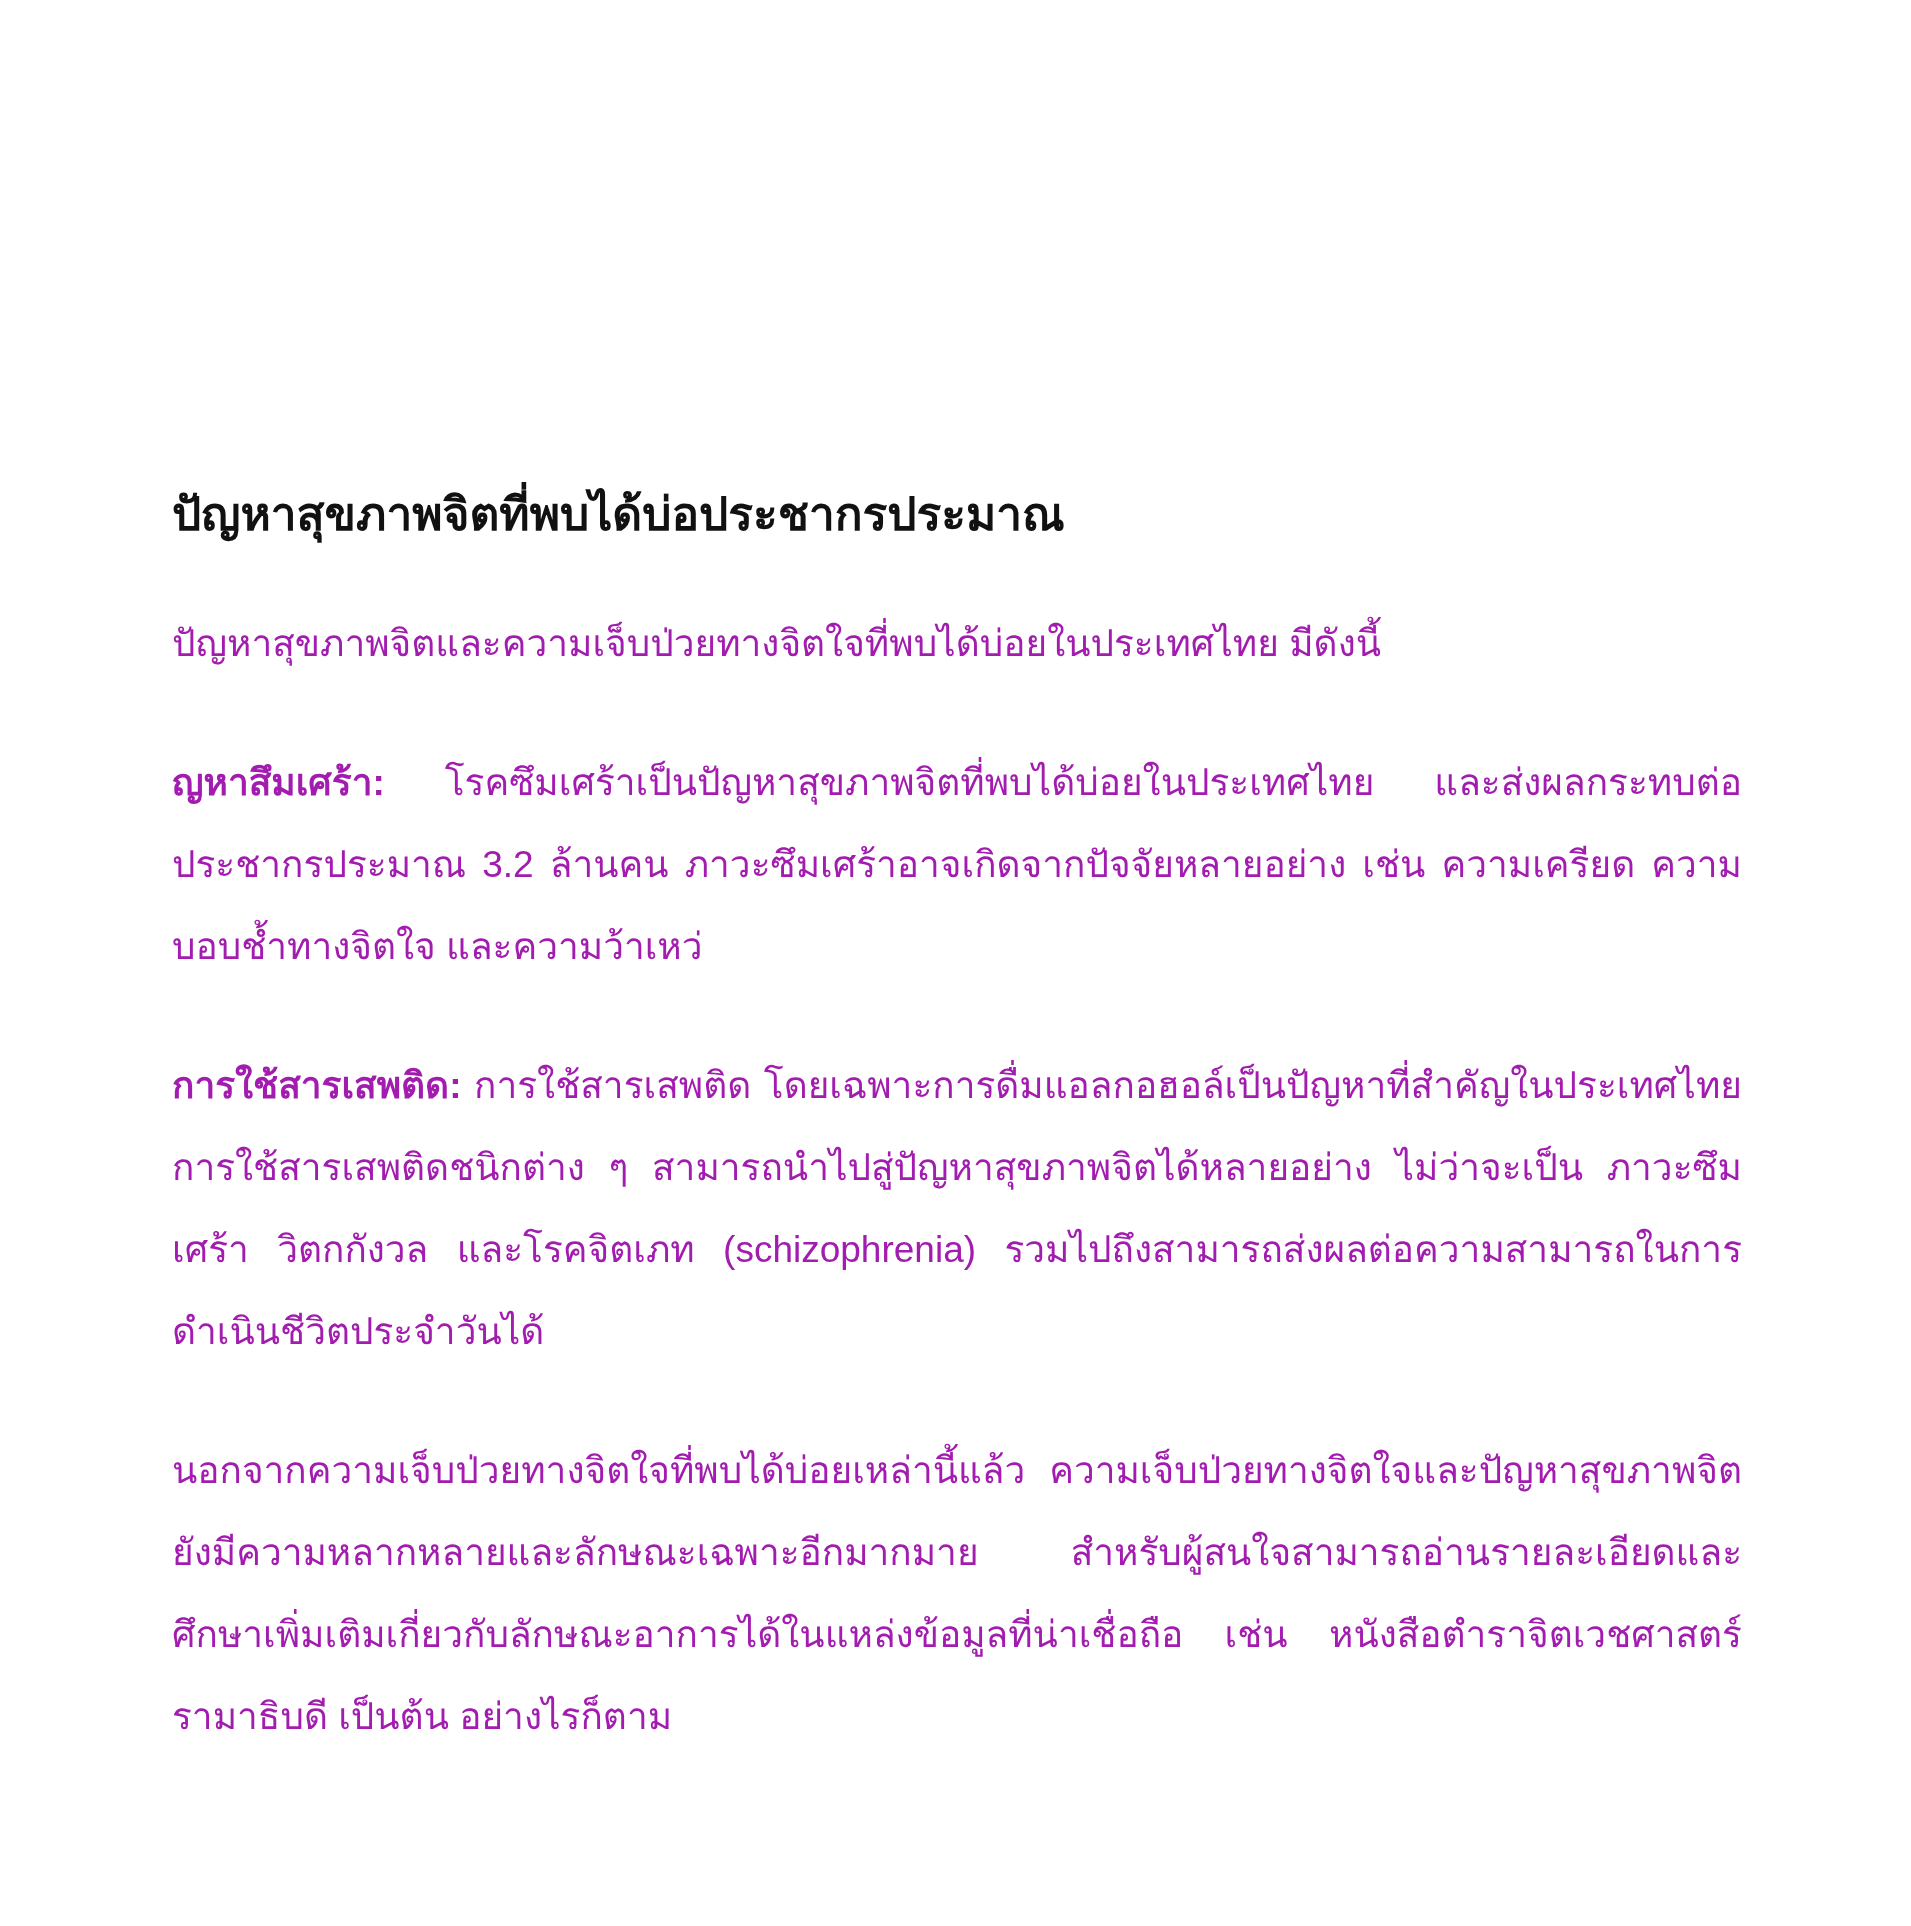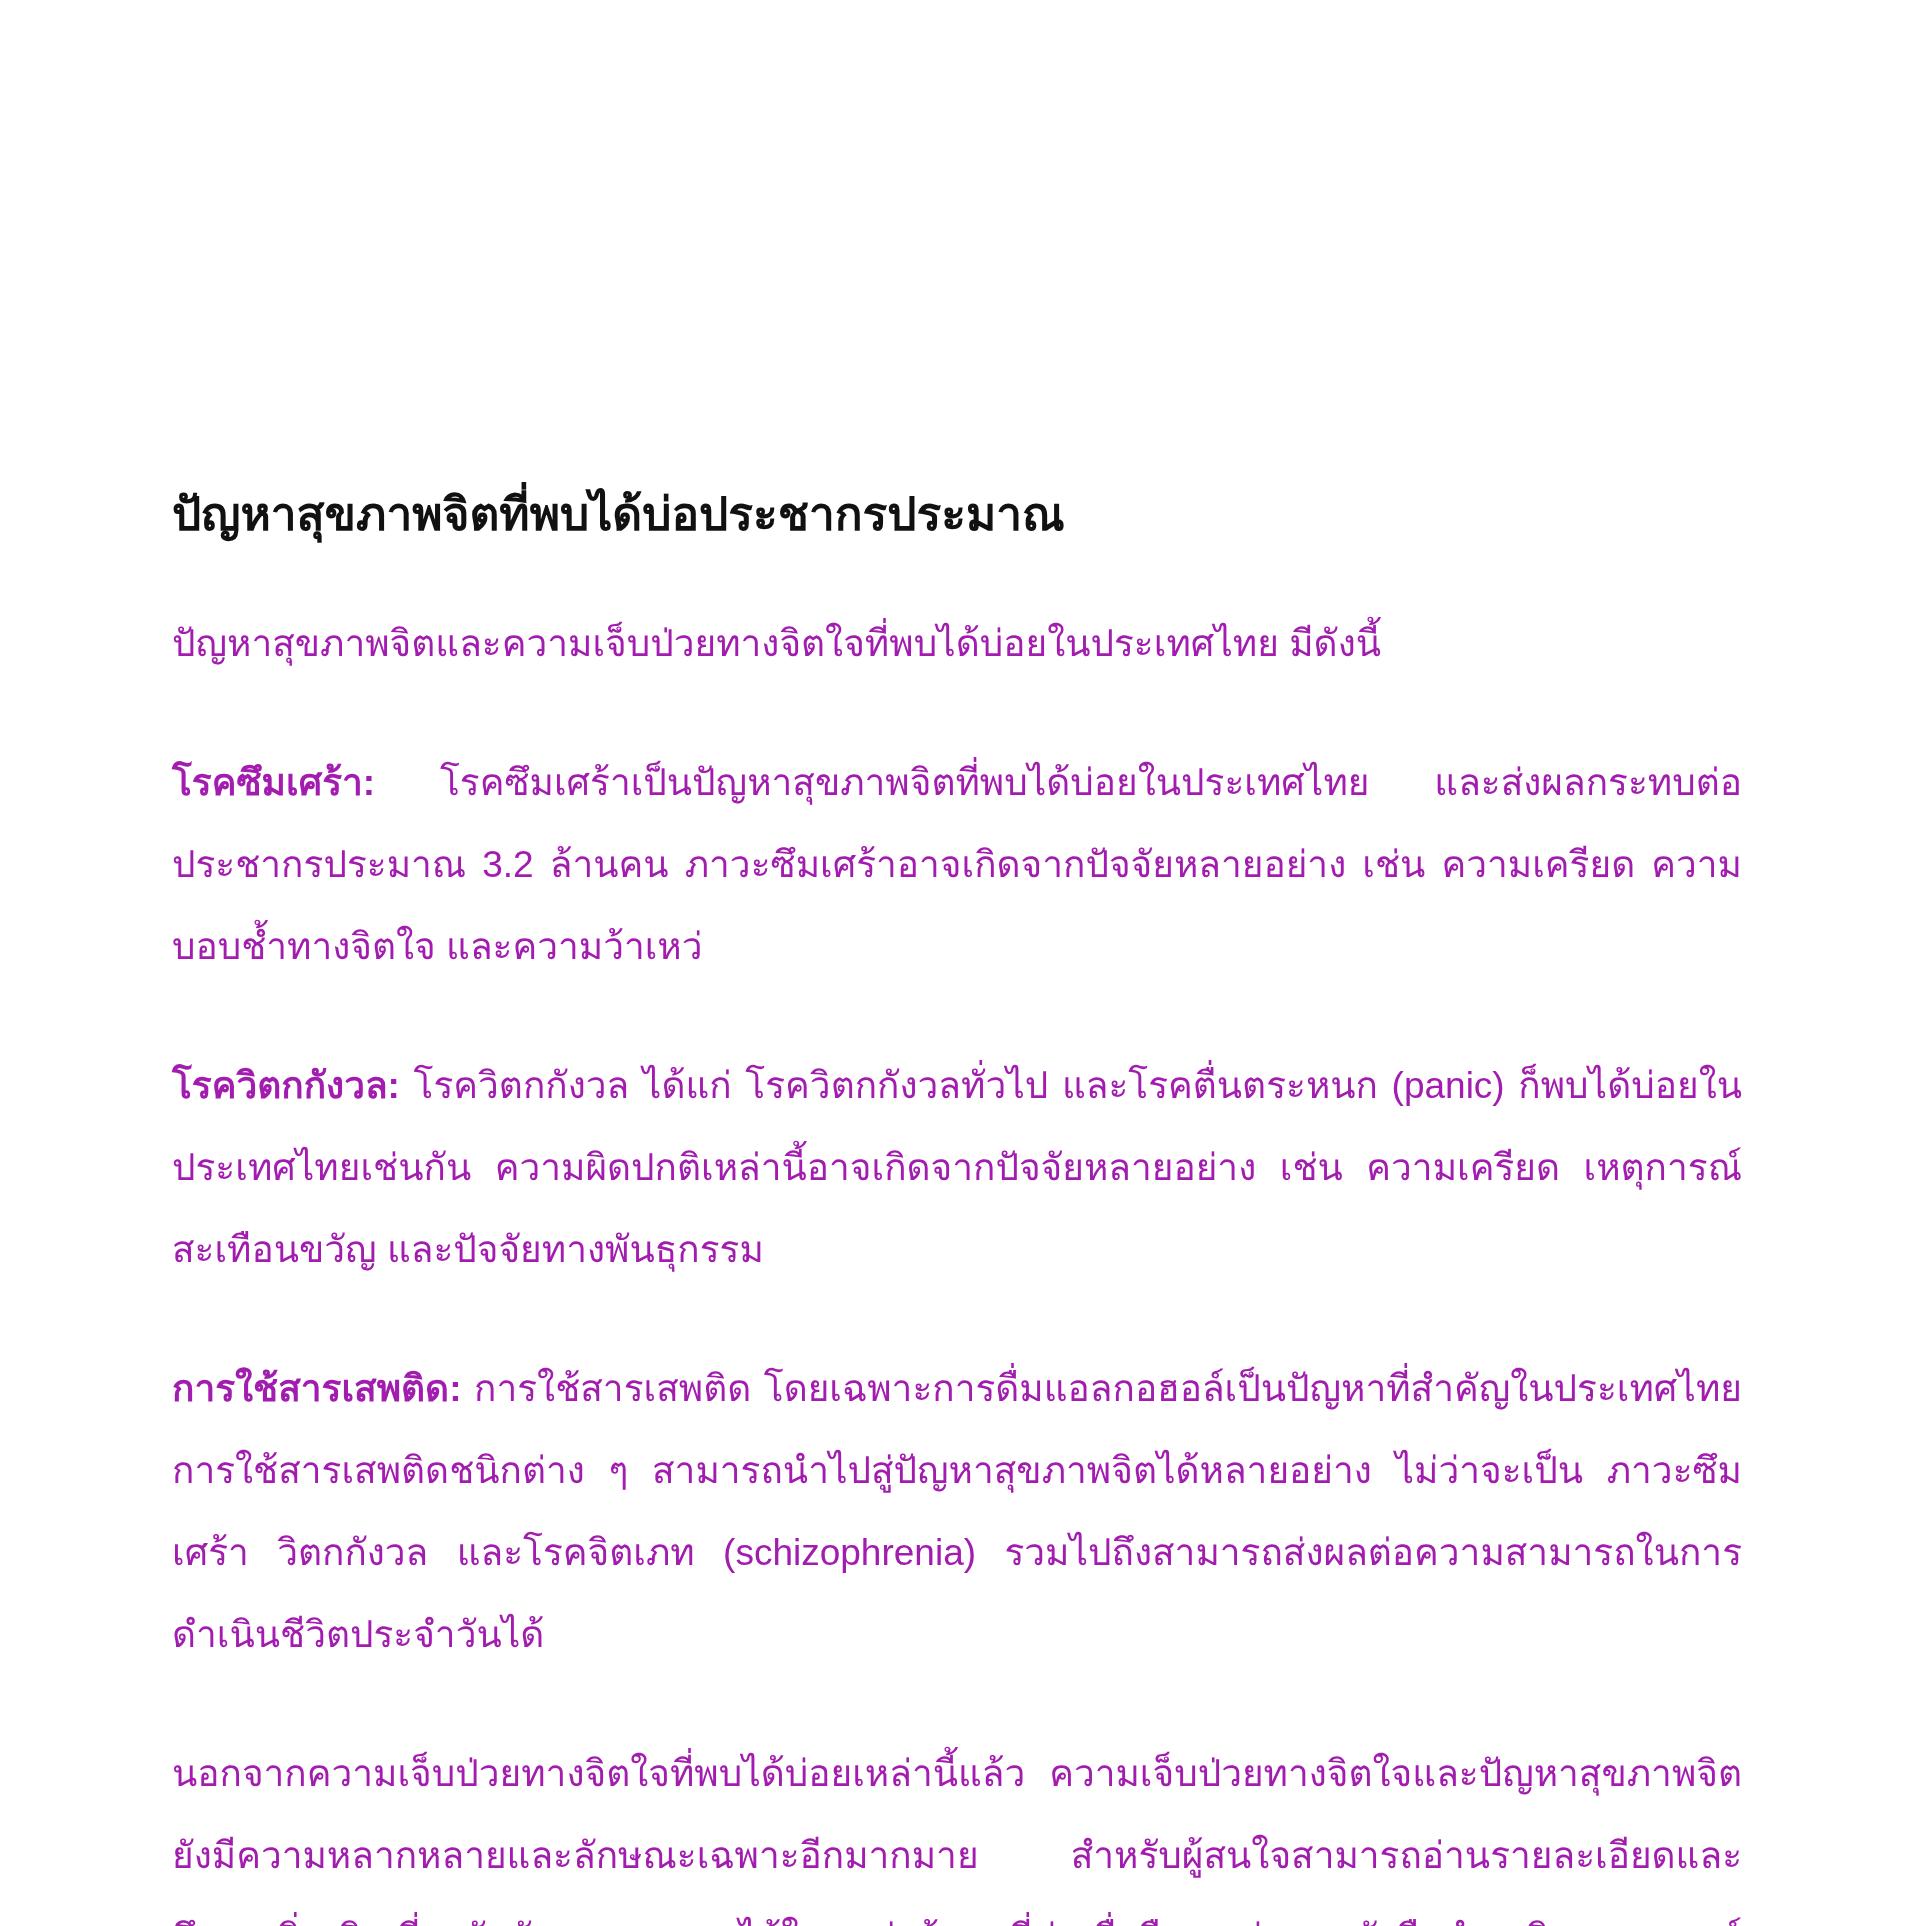--- a/index.html
+++ b/index.html
@@ -48,23 +48,22 @@
 </head>
 <body>
 
 <div class="page">
   <div class="content">
 
     <h1 class="doc-title">ปัญหาสุขภาพจิตที่พบได้บ่อประชากรประมาณ</h1>
 
     <p class="para">ปัญหาสุขภาพจิตและความเจ็บป่วยทางจิตใจที่พบได้บ่อยในประเทศไทย มีดังนี้</p>
 
-    <p class="para"><span class="lead">โรคซึมเศร้า:</span><span> โรคซึมเศร้าเป็นปัญหาสุขภาพจิตที่พบได้บ่อยในประเทศไทย และส่งผลกระทบต่อประชากรประมาณ 3.2 ล้านคน ภาวะซึมเศร้าอาจเกิดจากปัจจัยหลายอย่าง เช่น ความเครียด ความบอบช้ำทางจิตใจ และความว้าเหว่</span><span class="bold-tail"></span></p>
+    <p class="para"><span class="lead">ญหาสึมเศร้า:</span><span> โรคซึมเศร้าเป็นปัญหาสุขภาพจิตที่พบได้บ่อยในประเทศไทย และส่งผลกระทบต่อประชากรประมาณ 3.2 ล้านคน ภาวะซึมเศร้าอาจเกิดจากปัจจัยหลายอย่าง เช่น ความเครียด ความบอบช้ำทางจิตใจ และความว้าเหว่</span><span class="bold-tail"></span></p>
 
-    <p class="para"><span class="lead">โรควิตกกังวล:</span><span> โรควิตกกังวล ได้แก่ โรควิตกกังวลทั่วไป และโรคตื่นตระหนก (panic) ก็พบได้บ่อยในประเทศไทยเช่นกัน ความผิดปกติเหล่านี้อาจเกิดจากปัจจัยหลายอย่าง เช่น ความเครียด เหตุการณ์สะเทือนขวัญ และปัจจัยทางพันธุกรรม</span><span class="bold-tail"></span></p>
 
     <p class="para"><span class="lead">การใช้สารเสพติด:</span><span> การใช้สารเสพติด โดยเฉพาะการดื่มแอลกอฮอล์เป็นปัญหาที่สำคัญในประเทศไทย การใช้สารเสพติดชนิกต่าง ๆ สามารถนำไปสู่ปัญหาสุขภาพจิตได้หลายอย่าง ไม่ว่าจะเป็น ภาวะซึมเศร้า วิตกกังวล และโรคจิตเภท (schizophrenia) รวมไปถึงสามารถส่งผลต่อความสามารถในการดำเนินชีวิตประจำวันได้</span><span class="bold-tail"></span></p>
 
     <p class="para"><span class="lead"></span><span>นอกจากความเจ็บป่วยทางจิตใจที่พบได้บ่อยเหล่านี้แล้ว ความเจ็บป่วยทางจิตใจและปัญหาสุขภาพจิตยังมีความหลากหลายและลักษณะเฉพาะอีกมากมาย สำหรับผู้สนใจสามารถอ่านรายละเอียดและศึกษาเพิ่มเติมเกี่ยวกับลักษณะอาการได้ในแหล่งข้อมูลที่น่าเชื่อถือ เช่น หนังสือตำราจิตเวชศาสตร์ รามาธิบดี เป็นต้น อย่างไรก็ตาม </span></p>
 
   </div>
 </div>
 
 
 </body></html>

